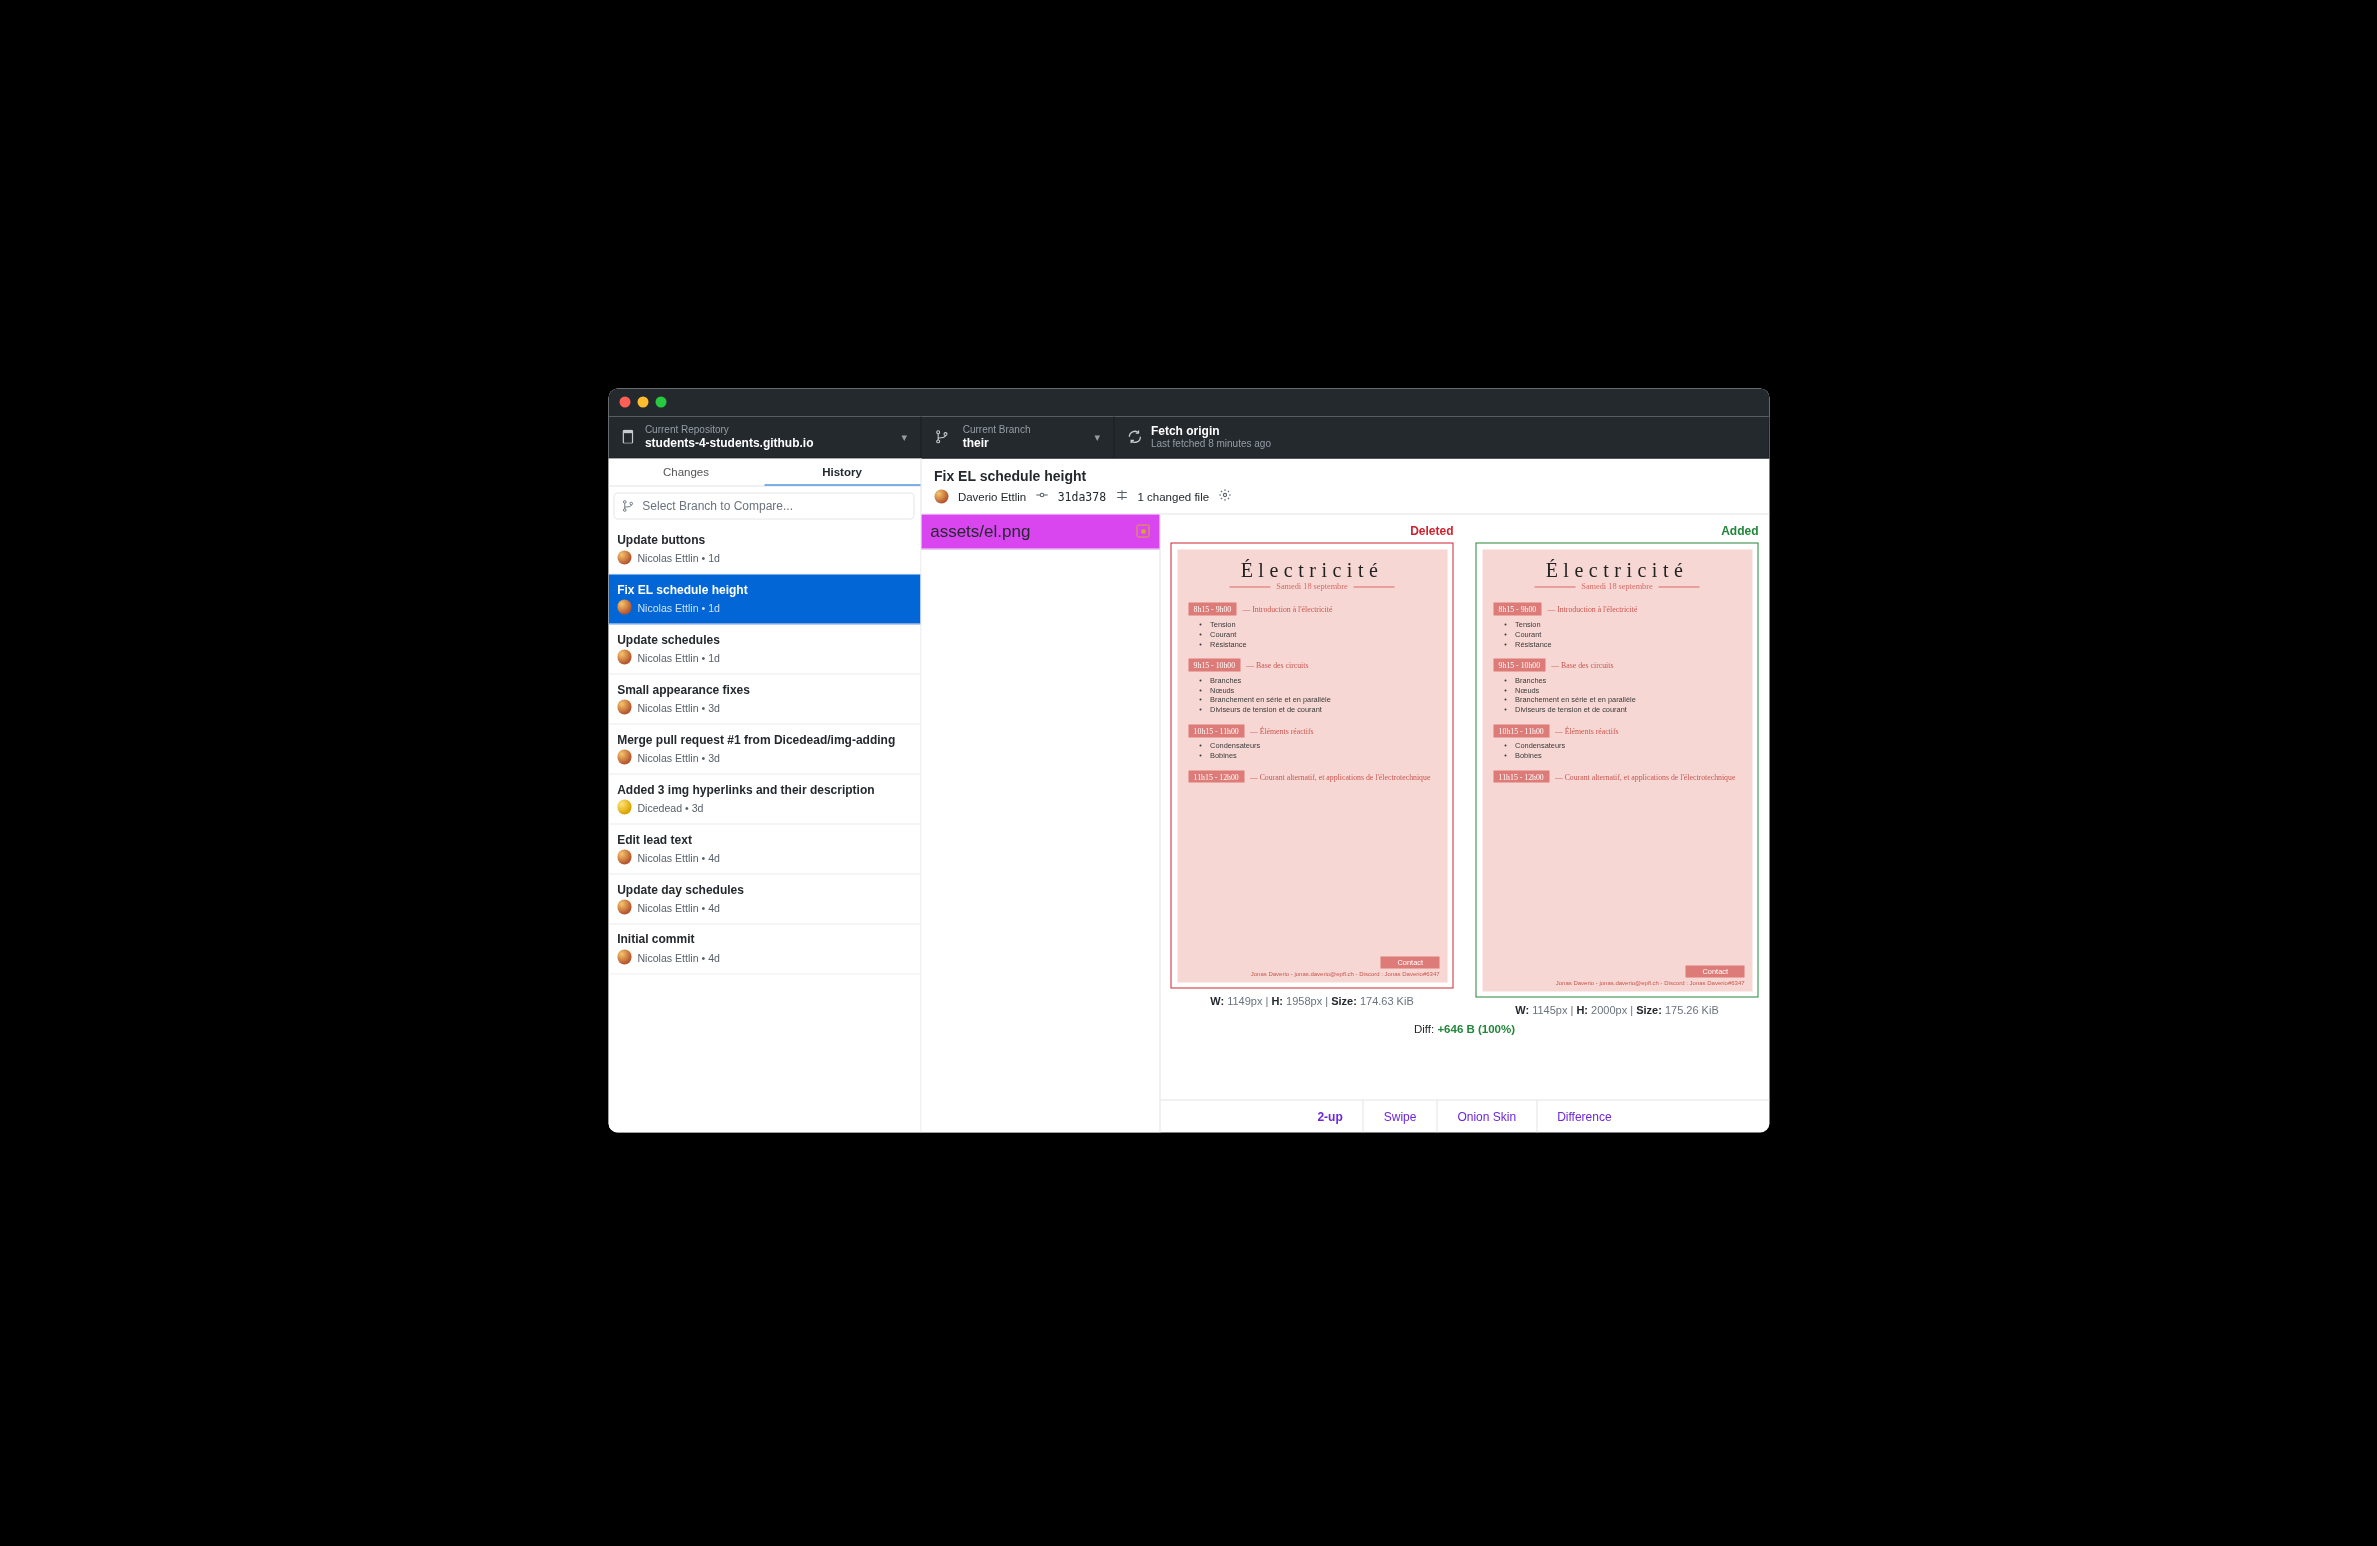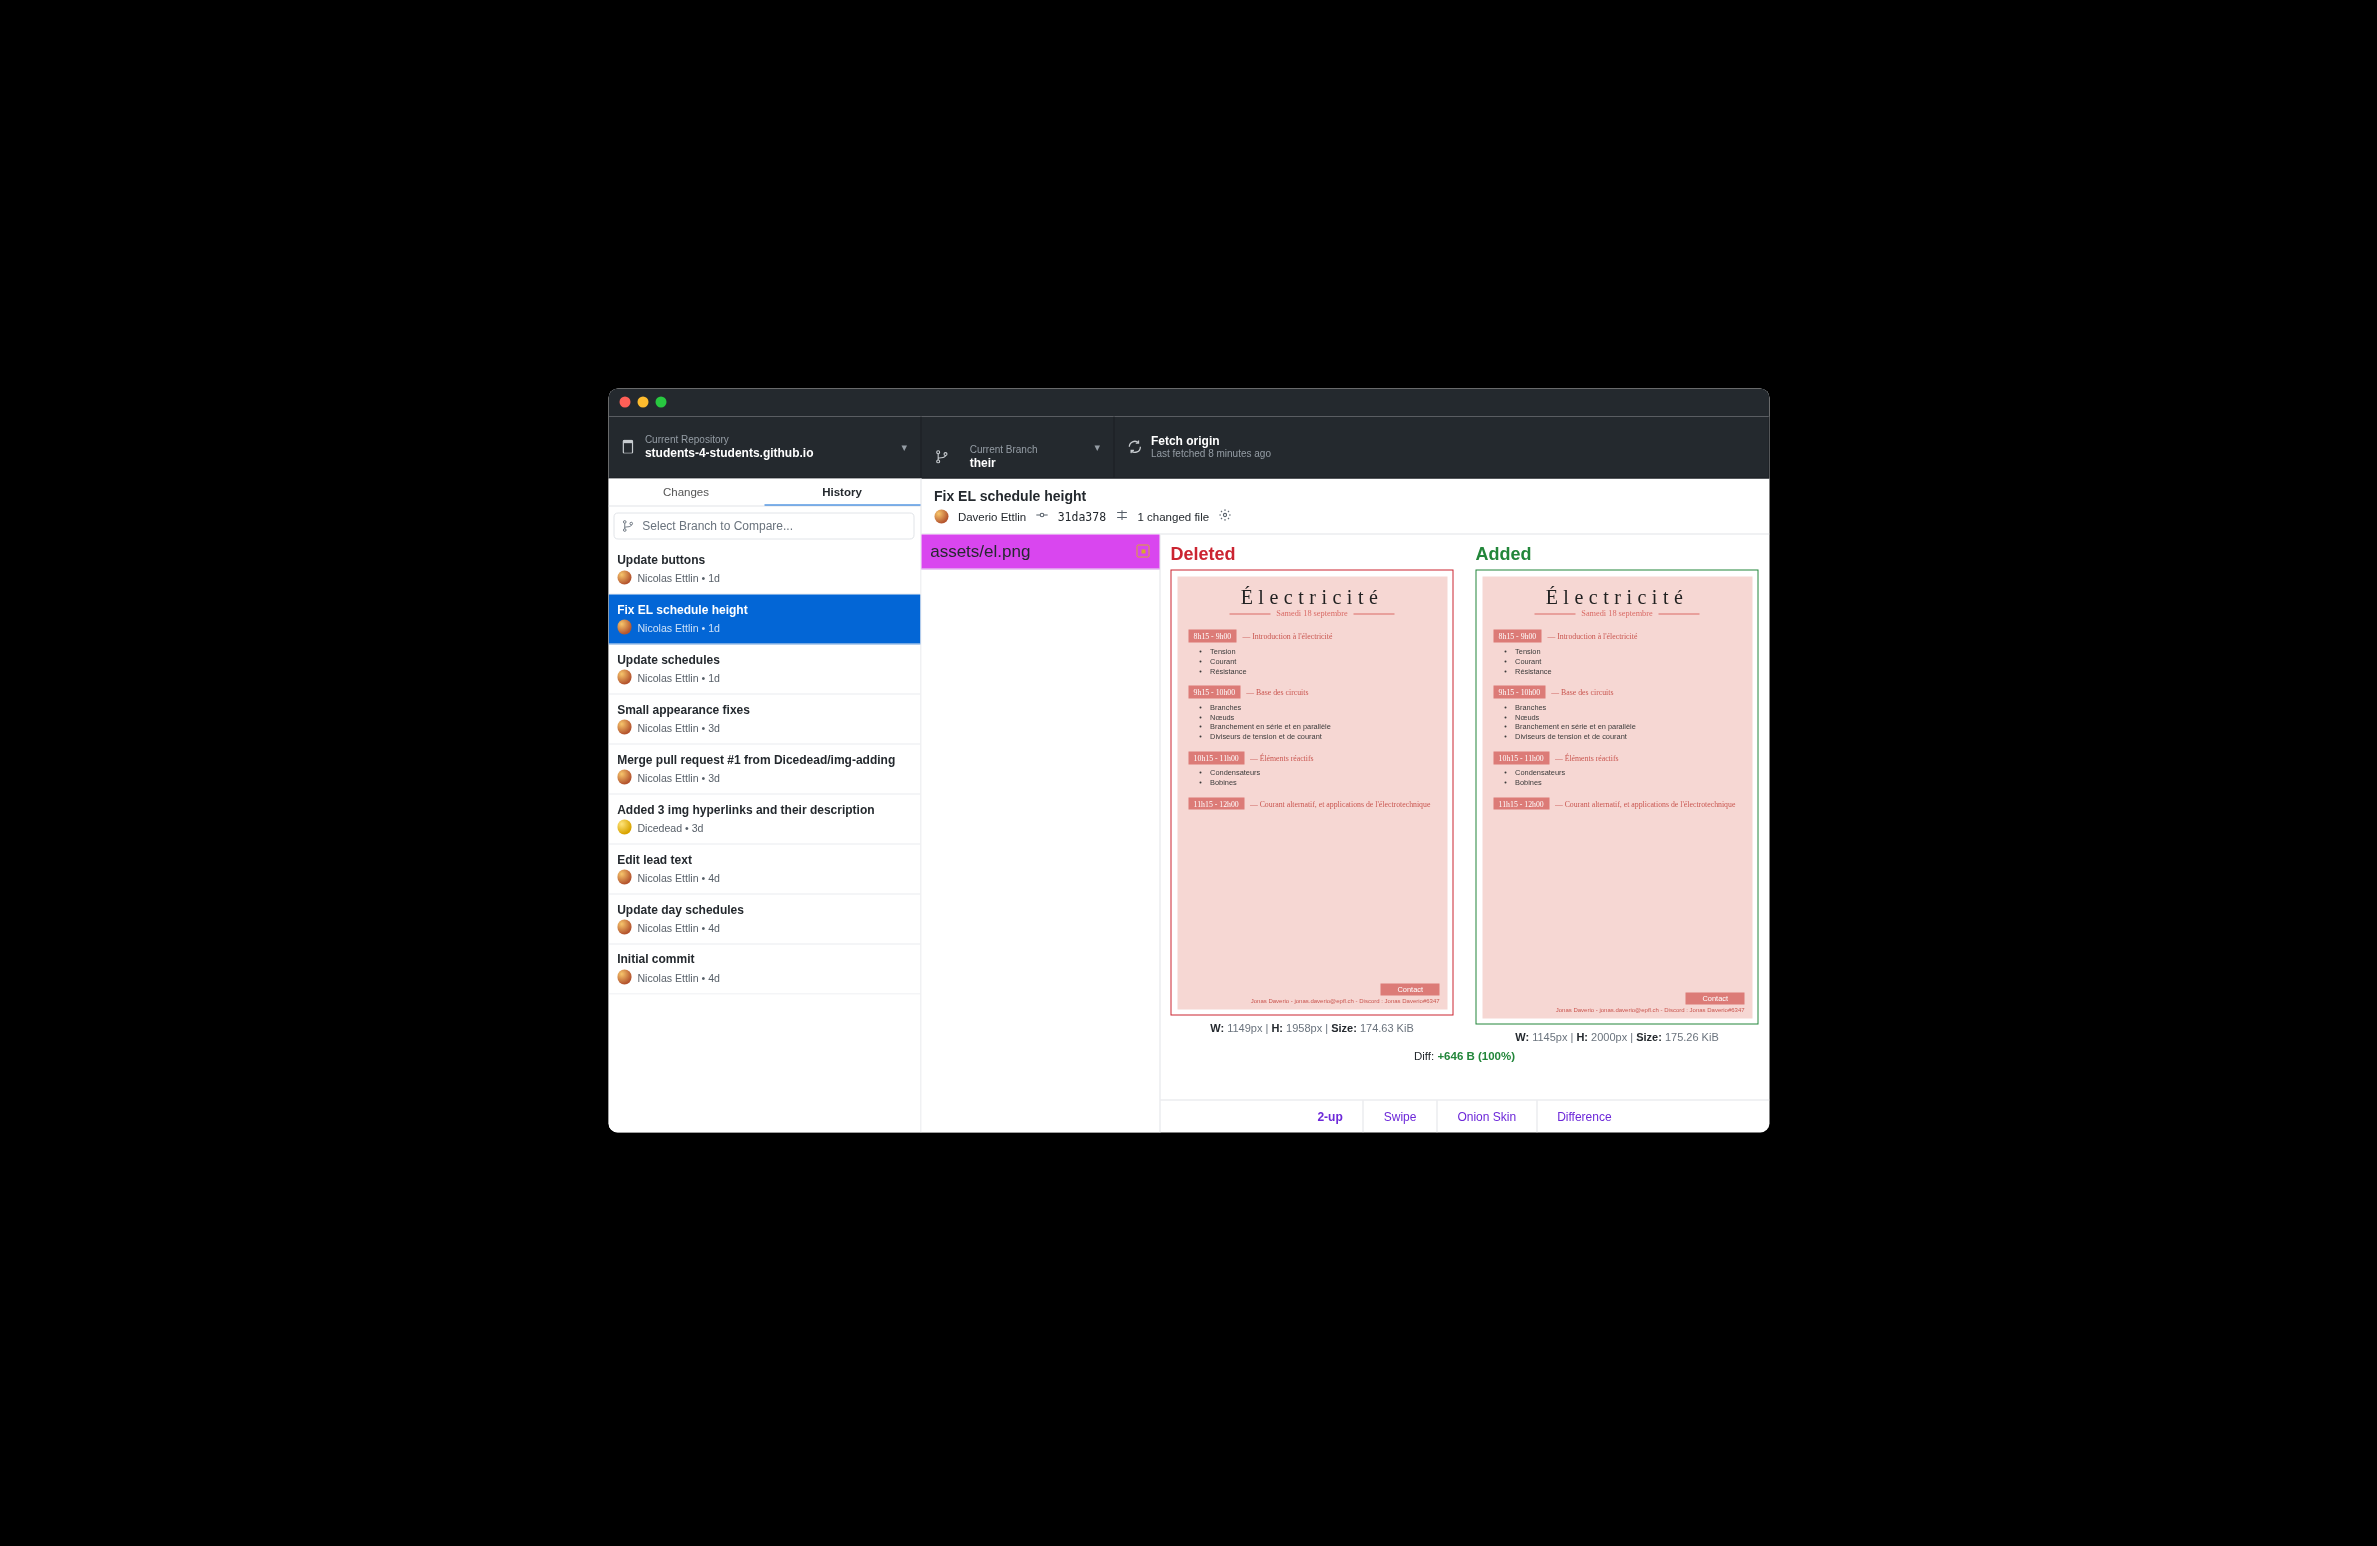--- a/index.html
+++ b/index.html
@@ -51,21 +51,21 @@
   .commit-head .row { display:flex; align-items:center; gap:9.2px; font-size:11.5px; color:#24292e; }
   .commit-head .sha { font-family:ui-monospace,Menlo,monospace; }
   .commit-head .sm-ico svg { width:13px; height:13px; fill:#57606a; }
   
   .file-item { display:flex; align-items:center; justify-content:space-between; padding:7.4px 9.2px; border-bottom:0.9px solid #eaecef; background:#d946ef; font-size:17px; }
   .file-badge { width:13px; height:13px; border:1.4px solid #d9a72c; display:inline-flex; align-items:center; justify-content:center; border-radius:1.8px; }
   .file-badge .dot { width:4.6px; height:4.6px; background:#d9a72c; }
   
   .diff { flex:1; overflow:auto; padding:9.2px 13px 5.5px 13px; }
   .diff-cols { display:flex; gap:22px; justify-content:center; }
-  .col-head { text-align:left; font-weight:700; font-size:18px; margin-bottom:5.5px; }
+  .col-head { text-align:right; font-weight:700; font-size:12px; margin-bottom:5.5px; }
   .col-head.del { color:#cb2431; }
   .col-head.add { color:#22863a; }
   .img-wrap { border:0.9px solid; padding:5.5px; display:inline-block; }
   .img-wrap.del { border-color:#cb2431; }
   .img-wrap.add { border-color:#22863a; }
   .img-meta { text-align:center; font-size:11px; color:#6a737d; margin-top:5.5px; }
   .img-meta b { color:#24292e; font-weight:600; }
   .diff-line { text-align:center; font-size:11.5px; margin:7.4px 0 1.8px; }
   .diff-line .g { color:#22863a; font-weight:700; }
   
@@ -112,21 +112,21 @@
               </svg>
             </span>
         <div class="col">
           <span class="lbl">Current Repository</span>
           <span class="val">students-4-students.github.io</span>
         </div>
       </div>
       <span class="chev">▾</span>
     </div>
     <div class="hdr-cell hdr-branch">
-      <div style="display:flex;align-items:center;gap:21px;margin-top:20px;">
+      <div style="display:flex;align-items:center;gap:14px;">
         <span class="ico">
               <svg viewBox="0 0 16 16">
                 <circle cx="4" cy="3" r="1.6" fill="none" stroke="#c8ccd0" stroke-width="1.2"></circle>
                 <circle cx="4" cy="13" r="1.6" fill="none" stroke="#c8ccd0" stroke-width="1.2"></circle>
                 <circle cx="12" cy="5" r="1.6" fill="none" stroke="#c8ccd0" stroke-width="1.2"></circle>
                 <path d="M4 4.6v6.8M12 6.6c0 3-5 2-8 3" fill="none" stroke="#c8ccd0" stroke-width="1.2"></path>
               </svg>
             </span>
         <div class="col">
           <span class="lbl">Current Branch</span>

